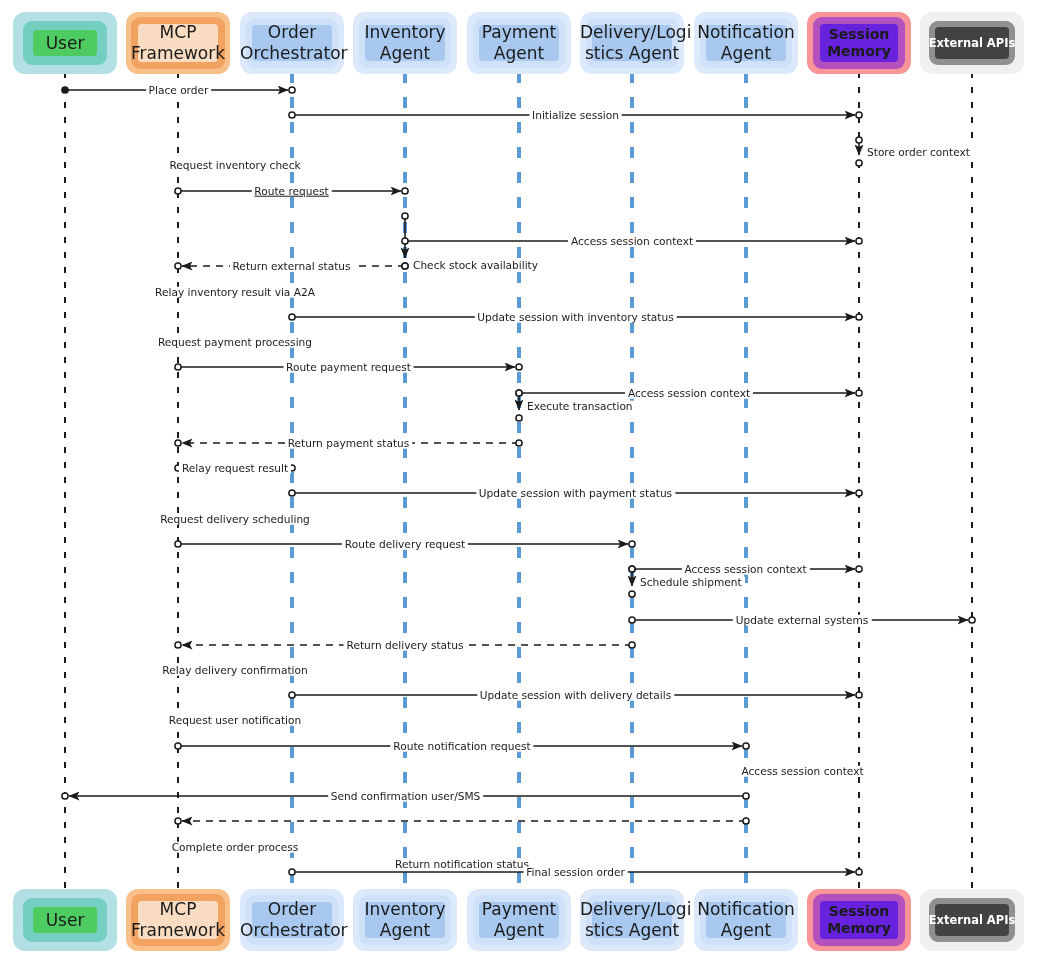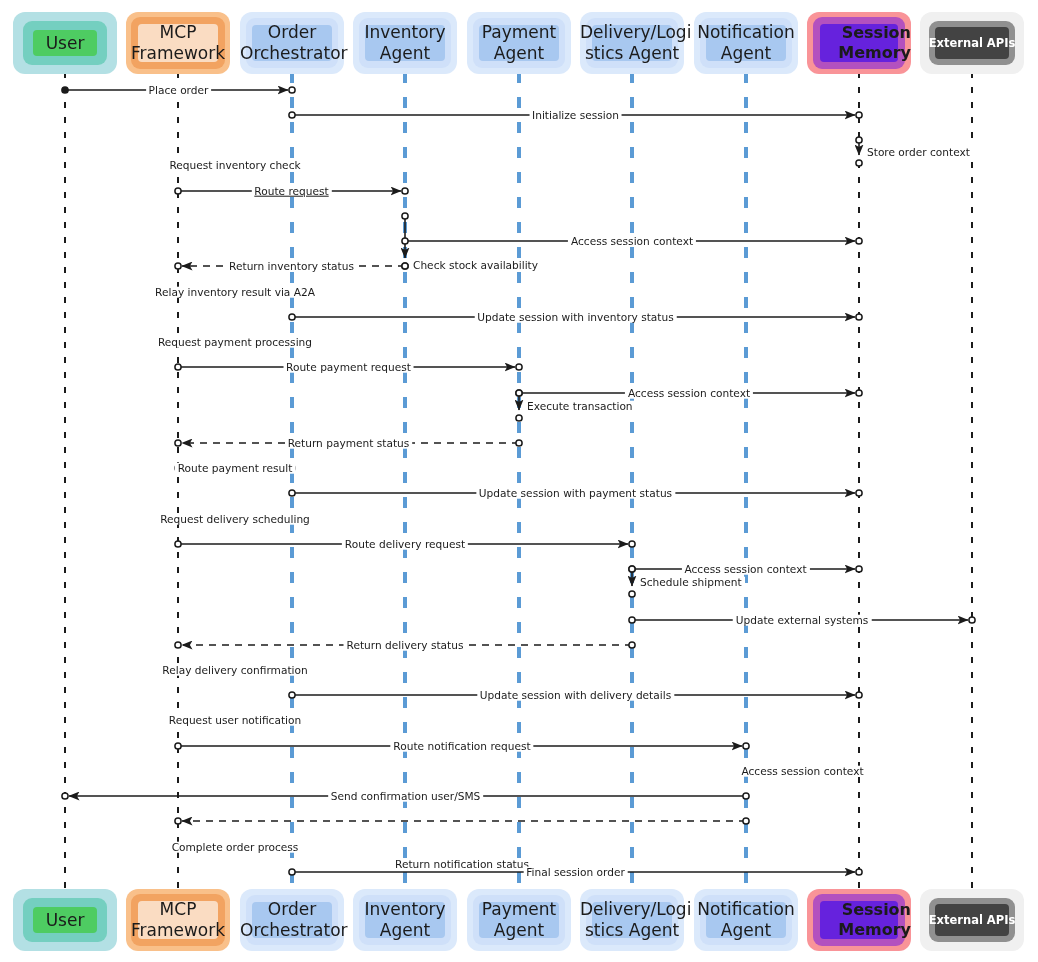--- a/index.html
+++ b/index.html
@@ -21,21 +21,21 @@
     border-radius:9px;display:flex;align-items:center;justify-content:center;box-sizing:border-box;
   }
   .pbox .inner{
     border-radius:4px;display:flex;align-items:center;justify-content:center;box-sizing:border-box;
   }
   .plabel{
     position:absolute;left:0;right:0;top:50%;transform:translateY(-50%);
     text-align:center;line-height:1.22;pointer-events:none;
   }
   .plabel.small{font-size:17px;color:#1b1b1b;font-weight:400;}
-  .plabel.bold{font-size:16px;font-weight:bold;color:#1b1b1b;text-align:right;}
+  .plabel.bold{font-size:14px;font-weight:bold;color:#1b1b1b;}
   .plabel.boldwhite{font-size:11.5px;font-weight:bold;color:#ffffff;}
 
   
   .mlabel{
     position:absolute;font-size:10.6px;color:#1b1b1b;white-space:nowrap;
     transform:translate(-50%,-50%);background:#ffffff;padding:0 3px;line-height:1;
   }
   .mlabel.selfl{transform:translate(0,-50%);padding-left:4px;}
 </style>
 </head>
@@ -311,29 +311,29 @@
       </div>
     </div>
   <div id="labels">
       <div class="mlabel" style="left: 178.5px; top: 90px;">Place order</div>
       <div class="mlabel" style="left: 575.5px; top: 115px;">Initialize session</div>
       <div class="mlabel selfl" style="left: 863px; top: 151.5px;">Store order context</div>
       <div class="mlabel" style="left: 235px; top: 165px;">Request inventory check</div>
       <div class="mlabel" style="left: 291.5px; top: 191px; text-decoration: underline;">Route request</div>
       <div class="mlabel selfl" style="left: 409px; top: 241px; margin-top: 24px;">Check stock availability</div>
       <div class="mlabel" style="left: 632px; top: 241px;">Access session context</div>
-      <div class="mlabel" style="left: 291.5px; top: 266px;">Return inventory status</div>
+      <div class="mlabel" style="left: 291.5px; top: 266px;">Return external status</div>
       <div class="mlabel" style="left: 235px; top: 292px;">Relay inventory result via A2A</div>
       <div class="mlabel" style="left: 575.5px; top: 317px;">Update session with inventory status</div>
       <div class="mlabel" style="left: 235px; top: 342px;">Request payment processing</div>
       <div class="mlabel" style="left: 348.5px; top: 367px;">Route payment request</div>
       <div class="mlabel" style="left: 689px; top: 393px;">Access session context</div>
       <div class="mlabel selfl" style="left: 523px; top: 405.5px;">Execute transaction</div>
       <div class="mlabel" style="left: 348.5px; top: 443px;">Return payment status</div>
-      <div class="mlabel" style="left: 235px; top: 468px;">Route payment result</div>
+      <div class="mlabel" style="left: 235px; top: 468px;">Relay request result</div>
       <div class="mlabel" style="left: 575.5px; top: 493px;">Update session with payment status</div>
       <div class="mlabel" style="left: 235px; top: 519px;">Request delivery scheduling</div>
       <div class="mlabel" style="left: 405px; top: 544px;">Route delivery request</div>
       <div class="mlabel" style="left: 745.5px; top: 569px;">Access session context</div>
       <div class="mlabel selfl" style="left: 636px; top: 581.5px;">Schedule shipment</div>
       <div class="mlabel" style="left: 802px; top: 620px;">Update external systems</div>
       <div class="mlabel" style="left: 405px; top: 645px;">Return delivery status</div>
       <div class="mlabel" style="left: 235px; top: 670px;">Relay delivery confirmation</div>
       <div class="mlabel" style="left: 575.5px; top: 695px;">Update session with delivery details</div>
       <div class="mlabel" style="left: 235px; top: 720px;">Request user notification</div>

